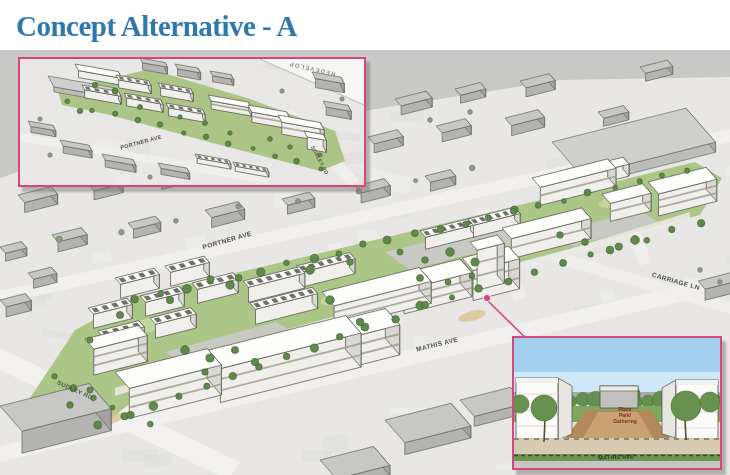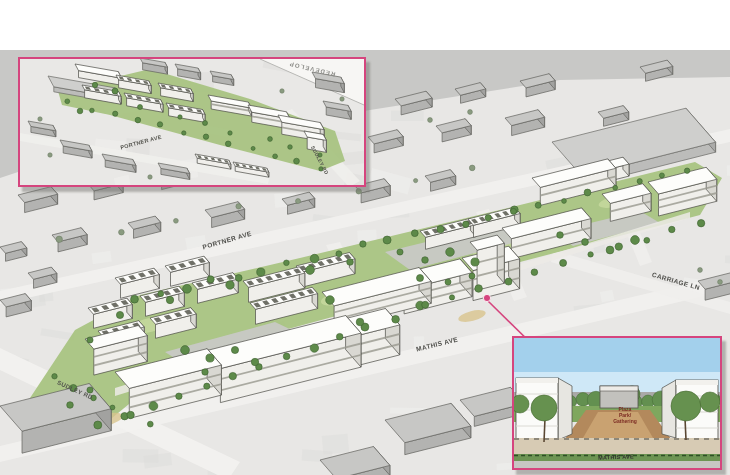--- a/index.html
+++ b/index.html
@@ -21,20 +21,21 @@
   .plaza-lbl{position:absolute;text-align:center;font-size:5px;line-height:6px;
         font-weight:700;color:#7b2a22;transform:translate(-50%,-50%);}
   .plaza-lbl span{display:block;}
   .mathis2{font-size:5.5px;color:#32322e;}
   .redev{color:#8b8b87;font-size:6px;letter-spacing:1.2px;}
 </style>
 </head>
 <body>
 
 <div class="slide">
+  <h1 class="title" style="color: rgb(45, 120, 173);">Concept Alternative - A</h1>
 
   <div class="scene">
     <svg id="mainScene" width="730" height="425" viewBox="0 50 730 425">
         <rect x="0" y="50" width="730" height="425" fill="#e8e7e5"></rect>
         <g>
           <rect x="0.2" y="289.1" width="35.9" height="8.7" fill="#f2f1ef" opacity="0.45" transform="rotate(-4 0.2 289.1)"></rect>
           <rect x="143.3" y="456.1" width="27.5" height="12.4" fill="#dcdbd9" opacity="0.45" transform="rotate(-7 143.3 456.1)"></rect>
           <rect x="78.2" y="396.7" width="42.2" height="11.3" fill="#f2f1ef" opacity="0.45" transform="rotate(-8 78.2 396.7)"></rect>
           <rect x="180.6" y="164.7" width="20.3" height="6.4" fill="#dcdbd9" opacity="0.45" transform="rotate(9 180.6 164.7)"></rect>
           <rect x="390.1" y="407.4" width="36.0" height="6.1" fill="#f2f1ef" opacity="0.45" transform="rotate(1 390.1 407.4)"></rect>

